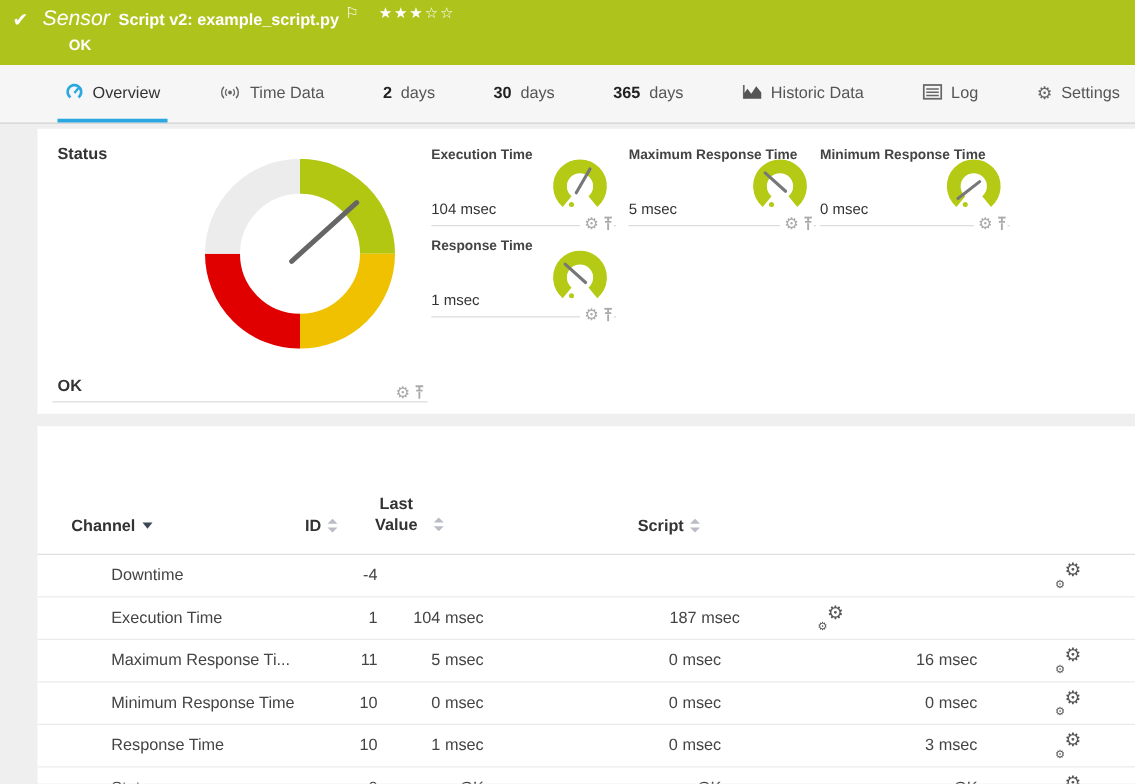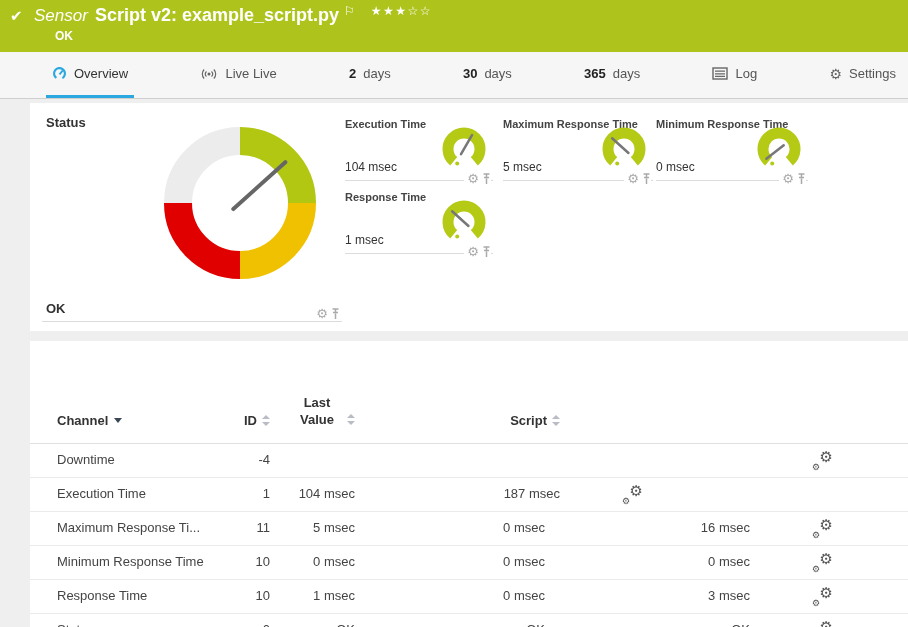--- a/index.html
+++ b/index.html
@@ -7,21 +7,21 @@
     width:908px;height:627px;position:relative;overflow:hidden;
     background:#efefef;
     font-family:"Liberation Sans","DejaVu Sans",sans-serif;
     color:#444;-webkit-font-smoothing:antialiased;
   }
   
   .topbar{position:absolute;left:0;top:0;width:908px;height:52px;background:#aec41d;color:#fff;}
   .topbar .check{position:absolute;left:10px;top:7px;font-size:15px;font-weight:bold;}
   .title-line{position:absolute;left:34px;top:5px;white-space:nowrap;}
   .title-line .kind{font-style:italic;font-size:17px;margin-right:7px;}
-  .title-line .title{font-weight:bold;font-size:18px;}
+  .title-line .title{font-weight:bold;font-size:13px;}
   .title-line .flag{font-size:12px;position:relative;top:-6px;margin-left:5px;}
   .title-line .stars{font-size:12px;letter-spacing:1.5px;position:relative;top:-6px;margin-left:16px;}
   .substatus{position:absolute;left:55px;top:29px;font-size:12px;font-weight:bold;}
   
   .tabbar{
     position:absolute;left:0;top:52px;width:908px;height:47px;box-sizing:border-box;
     background:#f6f6f6;border-bottom:1px solid #cfcfcf;
     display:flex;justify-content:space-between;align-items:stretch;
     padding:0 6px 0 46px;
   }
@@ -66,21 +66,21 @@
   .c6{flex:1;padding-left:62px;}
   .thead{align-items:flex-end;height:87px;padding-bottom:15px;border-bottom:1px solid #e0e0e0;
          font-size:13px;font-weight:bold;color:#333;}
   .hd{cursor:pointer;white-space:nowrap;}
   .hd-wrap{display:inline-block;width:50px;text-align:center;line-height:17px;white-space:normal;}
   .caret{display:inline-block;margin-left:6px;border-left:4px solid transparent;border-right:4px solid transparent;border-top:5px solid #3c4654;vertical-align:2px;}
   .sort{display:inline-block;width:8px;height:11px;position:relative;margin-left:5px;vertical-align:-1px;}
   .sort i{position:absolute;left:0;width:0;height:0;border-left:4px solid transparent;border-right:4px solid transparent;}
   .sort .up{top:0;border-bottom:4px solid #b9bcc4;}
   .sort .dn{bottom:0;border-top:4px solid #b9bcc4;}
-  .trow{height:33px;line-height:32px;border-bottom:1px solid #ebebeb;font-size:13px;color:#444;}
+  .trow{height:33px;line-height:32px;border-bottom:1px solid #ebebeb;font-size:13px;color:#444;padding-left:32px;}
   .trow .c6{line-height:normal;padding-top:8px;}
   .chan-settings{position:relative;display:inline-block;width:21px;height:18px;color:#555;cursor:pointer;}
   .chan-settings .g1{position:absolute;right:0;top:-3px;font-size:15px;line-height:16px;}
   .chan-settings .g2{position:absolute;left:0;bottom:-2px;font-size:9px;line-height:9px;}
   .pin-svg{display:block;}
 </style>
 </head>
 <body>
 
 <div class="topbar">
@@ -97,33 +97,40 @@
       <circle cx="8" cy="8" r="5.8" fill="none" stroke="#2ba8e0" stroke-width="2.3" stroke-dasharray="29 8" transform="rotate(125 8 8)"></circle>
       <line x1="8" y1="9" x2="11.6" y2="4.6" stroke="#2ba8e0" stroke-width="2"></line>
     </svg>
     <span>Overview</span>
   </div>
   <div class="tab">
     <svg width="18" height="14" viewBox="0 0 20 14">
       <circle cx="10" cy="7" r="1.7" fill="#666"></circle>
       <path d="M7.2 4.2a4 4 0 0 0 0 5.6M4.6 2a7.2 7.2 0 0 0 0 10M12.8 4.2a4 4 0 0 1 0 5.6M15.4 2a7.2 7.2 0 0 1 0 10" fill="none" stroke="#666" stroke-width="1.3"></path>
     </svg>
-    <span>Live Live</span>
+    <span>Time Data</span>
   </div>
   <div class="tab">
     <span class="num">2</span>
     <span>days</span>
   </div>
   <div class="tab">
     <span class="num">30</span>
     <span>days</span>
   </div>
   <div class="tab">
     <span class="num">365</span>
     <span>days</span>
+  </div>
+  <div class="tab">
+    <svg width="16" height="14" viewBox="0 0 16 14">
+      <path d="M1 1v11" stroke="#666" stroke-width="1.4"></path>
+      <path d="M1 12 L1 8 4 4 7 8 11 2 15 7 15 12 z" fill="#555"></path>
+    </svg>
+    <span>Historic Data</span>
   </div>
   <div class="tab">
     <svg width="16" height="13" viewBox="0 0 16 13">
       <rect x="1" y="1" width="14" height="11" fill="none" stroke="#666" stroke-width="1.4"></rect>
       <path d="M3 4.2h10M3 6.8h10M3 9.4h10" stroke="#666" stroke-width="1.2"></path>
     </svg>
     <span>Log</span>
   </div>
   <div class="tab">
     <span class="glyph">⚙</span>

